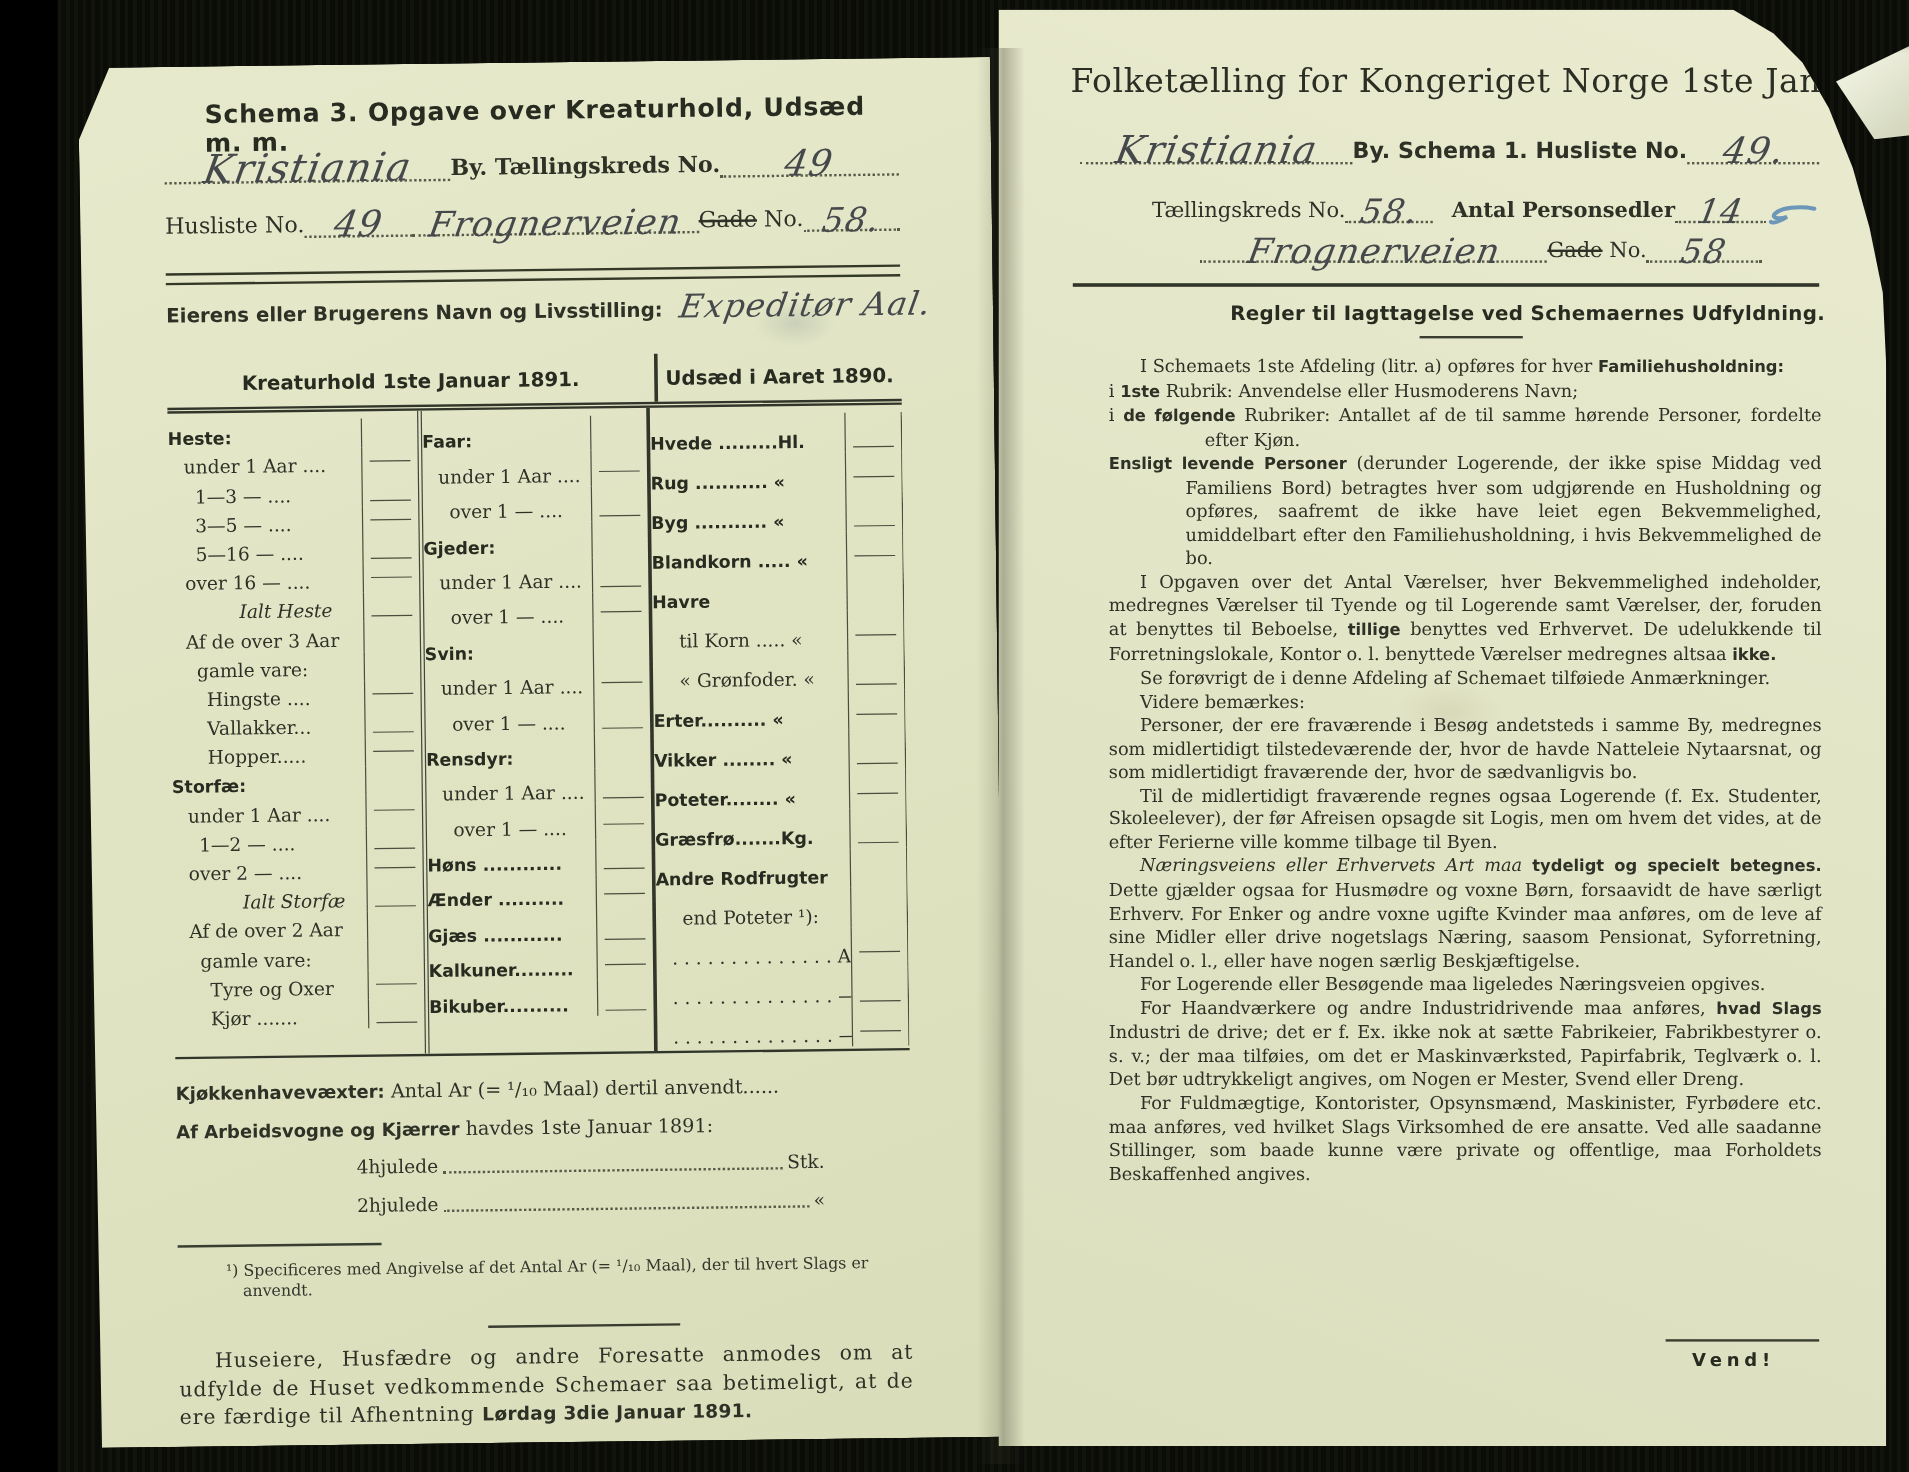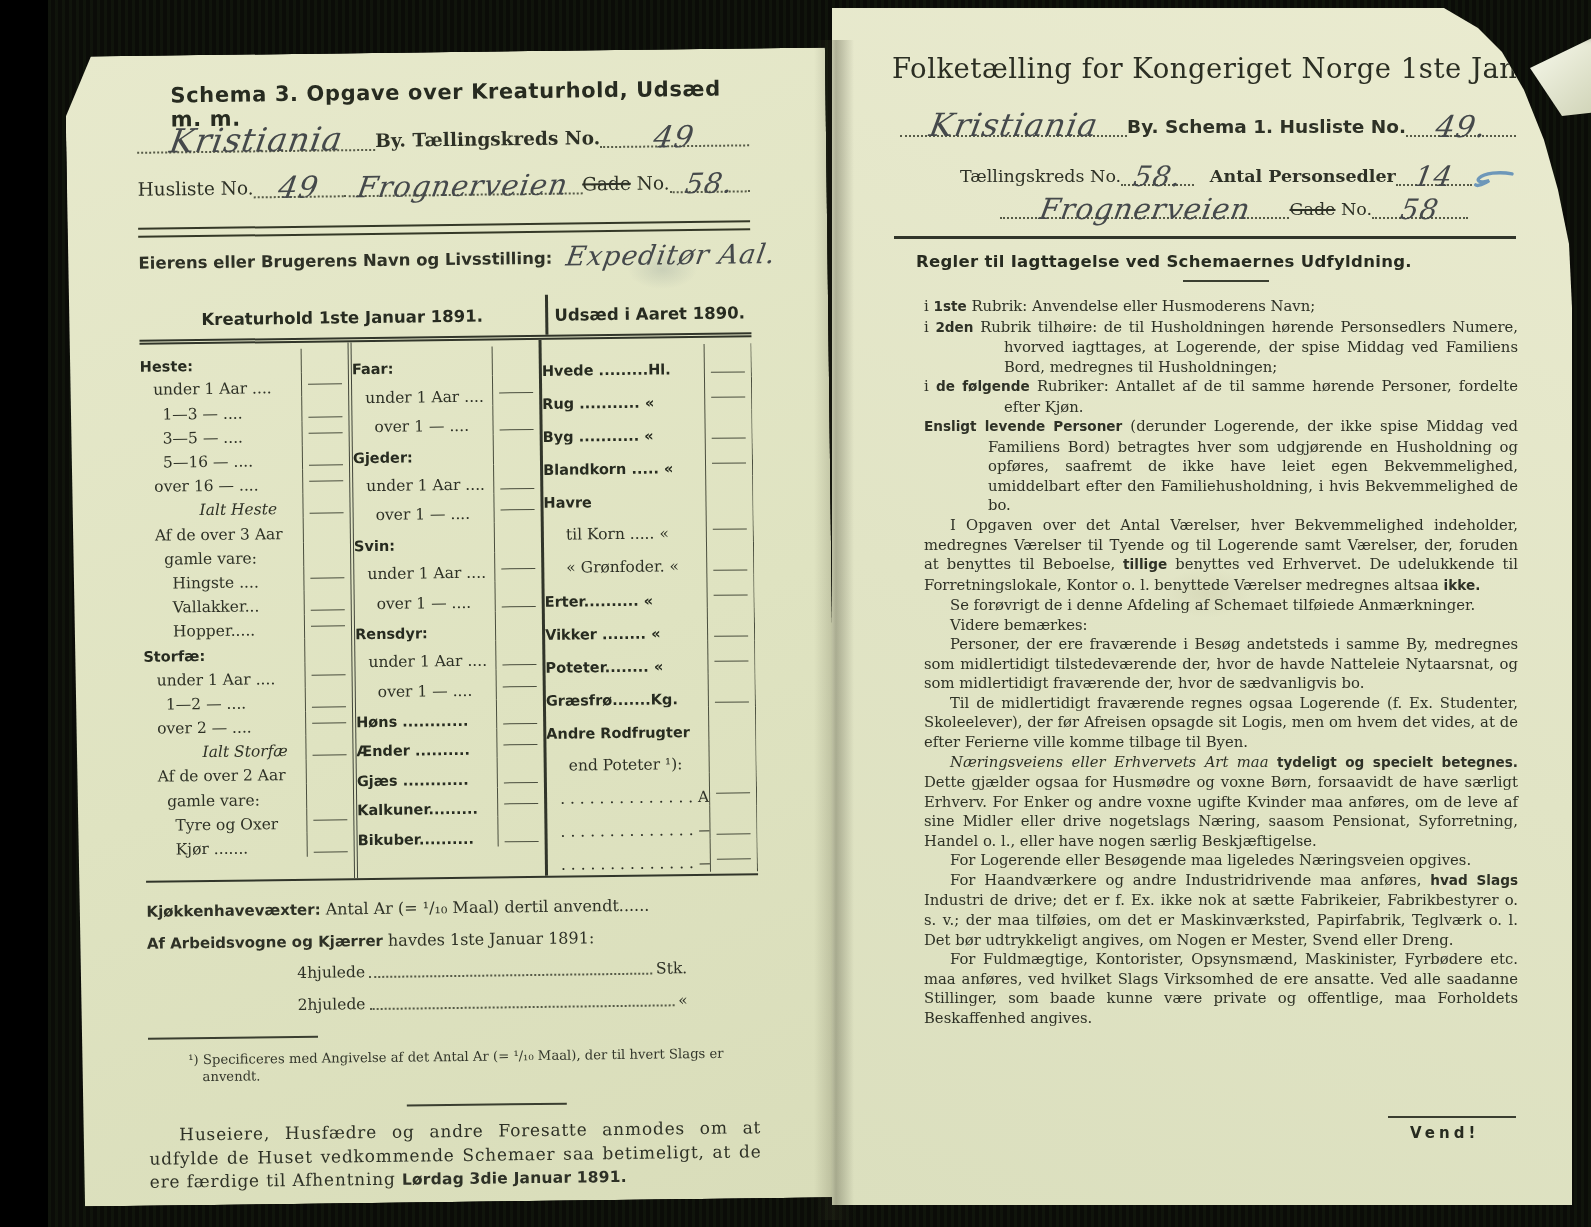--- a/index.html
+++ b/index.html
@@ -90,21 +90,21 @@
 
   
   #right-page .inner{position:absolute;left:68px;top:0;width:616px;height:100%;}
   #rp-title{position:absolute;top:44px;left:-8px;width:105%;font-size:27.5px;color:#2b2e23;
     letter-spacing:.5px;white-space:nowrap;}
   #rp-line2{top:98px;font-size:18px;}
   #rp-line2 .sans{font-size:18.5px;}
   #rp-line3{top:152px;font-size:17.5px;padding-left:60px;width:90%;}
   #rp-line4{top:184px;font-size:17.5px;padding-left:100px;width:76%;}
   #rp-rule{position:absolute;top:228px;left:-6px;width:101%;height:3px;background:#31352a;}
-  #rp-rulestitle{position:absolute;top:244px;left:16px;width:100%;text-align:left;
+  #rp-rulestitle{position:absolute;top:244px;left:5px;width:100%;text-align:right;
     font-size:16.5px;color:#272b20;letter-spacing:.3px;}
   #rp-titlerule{top:272px;left:46%;width:86px;position:absolute;}
   #rules{position:absolute;top:288px;left:-2px;width:620px;font-size:14.8px;line-height:19.55px;
     text-align:justify;}
   #rules p{margin:0;padding-left:26px;}
   #rules p.num{text-indent:-26px;}
   #rules p.ind{text-indent:26px;}
   #rules p.hang1{padding-left:106px;text-indent:-80px;}
   #rules p.hang2{padding-left:90px;text-indent:-64px;}
   #rules .b{font-family:"DejaVu Sans",sans-serif;font-size:13.6px;}
@@ -530,22 +530,22 @@
         <span class="slot" style="width:96px;">
           <span class="hw" style="font-size:28px;">58</span>
         </span>
       </div>
 
       <div id="rp-rule"></div>
       <div id="rp-rulestitle" class="sans b">Regler til Iagttagelse ved Schemaernes Udfyldning.</div>
       <div class="shortrule" id="rp-titlerule"></div>
 
       <div id="rules">
+          <p class="ind"><span>I Schemaets 1ste Afdeling (litr. a) opføres for hver </span><span class="b">Familiehusholdning:</span></p>
           <p class="hang1"><span>i </span><span class="b">1ste</span><span> Rubrik: Anvendelse eller Husmoderens Navn;</span></p>
-          <p class="hang1"><span>i </span><span class="b">2den</span><span> Rubrik tilhøire: de til Husholdningen hørende Personsedlers Numere, hvorved iagttages, at Logerende, der spise Middag ved Familiens Bord, medregnes til Husholdningen;</span></p>
           <p class="hang1"><span>i </span><span class="b">de følgende</span><span> Rubriker: Antallet af de til samme hørende Personer, fordelte efter Kjøn.</span></p>
           <p class="hang2"><span class="b">Ensligt levende Personer</span><span> (derunder Logerende, der ikke spise Middag ved Familiens Bord) betragtes hver som udgjørende en Husholdning og opføres, saafremt de ikke have leiet egen Bekvemmelighed, umiddelbart efter den Familiehusholdning, i hvis Bekvemmelighed de bo.</span></p>
           <p class="ind"><span>I Opgaven over det Antal Værelser, hver Bekvemmelighed indeholder, medregnes Værelser til Tyende og til Logerende samt Værelser, der, foruden at benyttes til Beboelse, </span><span class="b">tillige</span><span> benyttes ved Erhvervet.  De udelukkende til Forretningslokale, Kontor o. l. benyttede Værelser medregnes altsaa </span><span class="b">ikke.</span></p>
           <p class="ind"><span>Se forøvrigt de i denne Afdeling af Schemaet tilføiede Anmærkninger.</span></p>
           <p class="ind"><span>Videre bemærkes:</span></p>
           <p class="ind"><span>Personer, der ere fraværende i Besøg andetsteds i samme By, medregnes som midlertidigt tilstedeværende der, hvor de havde Natteleie Nytaarsnat, og som midlertidigt fraværende der, hvor de sædvanligvis bo.</span></p>
           <p class="ind"><span>Til de midlertidigt fraværende regnes ogsaa Logerende (f. Ex. Studenter, Skoleelever), der før Afreisen opsagde sit Logis, men om hvem det vides, at de efter Ferierne ville komme tilbage til Byen.</span></p>
           <p class="ind"><span class="i">Næringsveiens eller Erhvervets Art maa </span><span class="b">tydeligt og specielt betegnes.</span><span>  Dette gjælder ogsaa for Husmødre og voxne Børn, forsaavidt de have særligt Erhverv.  For Enker og andre voxne ugifte Kvinder maa anføres, om de leve af sine Midler eller drive nogetslags Næring, saasom Pensionat, Syforretning, Handel o. l., eller have nogen særlig Beskjæftigelse.</span></p>
           <p class="ind"><span>For Logerende eller Besøgende maa ligeledes Næringsveien opgives.</span></p>
           <p class="ind"><span>For Haandværkere og andre Industridrivende maa anføres, </span><span class="b">hvad Slags</span><span> Industri de drive; det er f. Ex. ikke nok at sætte Fabrikeier, Fabrikbestyrer o. s. v.; der maa tilføies, om det er Maskinværksted, Papirfabrik, Teglværk o. l.  Det bør udtrykkeligt angives, om Nogen er Mester, Svend eller Dreng.</span></p>

